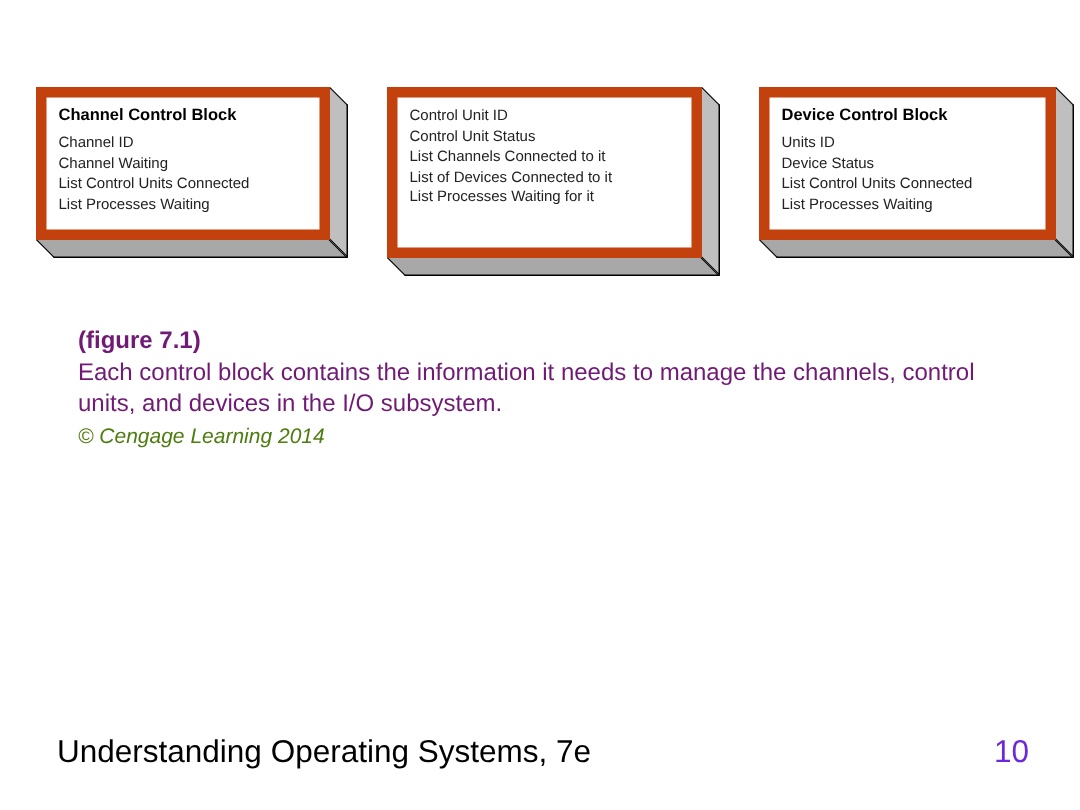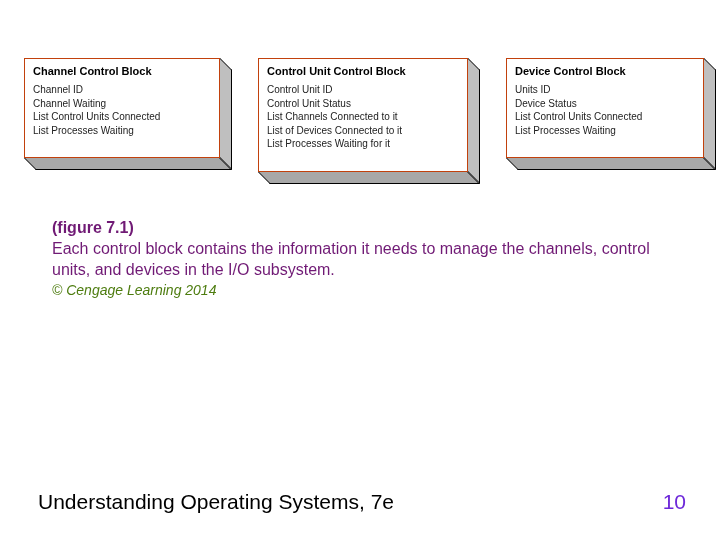--- a/index.html
+++ b/index.html
@@ -24,21 +24,21 @@
     position: relative;
   }
   
   .block3d {
     position: relative;
     z-index: 1;
   }
   .face-front {
     position: relative;
     background: #fff;
-    border: 1px solid #c2410c;
+    border: 7px solid #c2410c;
     padding: 6px 8px 10px 8px;
     z-index: 2;
   }
   .face-right {
     position: absolute;
     top: 0;
     right: -12px;
     width: 12px;
     height: 100%;
     background: #bfbfbf;
@@ -119,21 +119,20 @@
           <div class="block-line">List Control Units Connected</div>
           <div class="block-line">List Processes Waiting</div>
         </div>
         <div class="face-right"></div>
         <div class="face-bottom"></div>
       </div>
     </div>
     <div class="block-wrap">
       <div class="block3d">
         <div class="face-front" style="width: 210px; min-height: 114px;">
-          <div class="block-title">Control Unit Control Block</div>
           <div class="block-line">Control Unit ID</div>
           <div class="block-line">Control Unit Status</div>
           <div class="block-line">List Channels Connected to it</div>
           <div class="block-line">List of Devices Connected to it</div>
           <div class="block-line">List Processes Waiting for it</div>
         </div>
         <div class="face-right"></div>
         <div class="face-bottom"></div>
       </div>
     </div>

